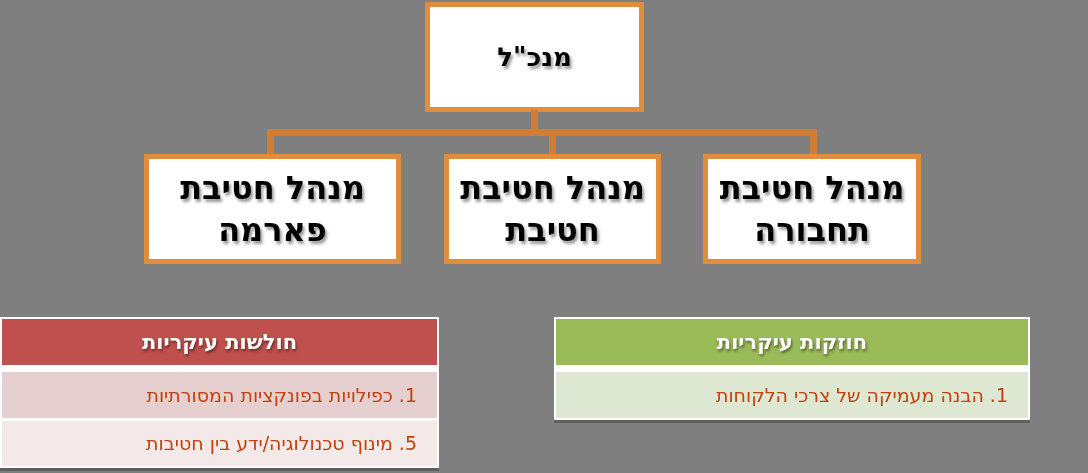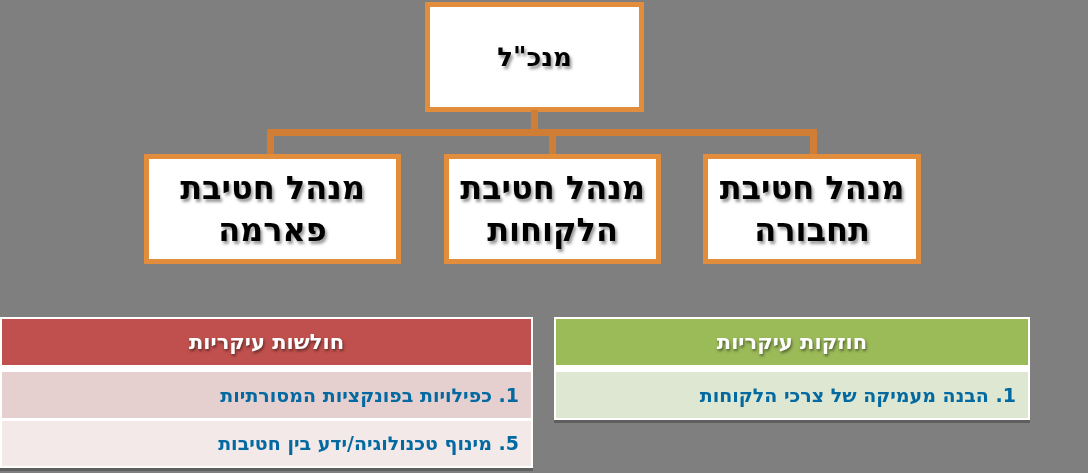--- a/index.html
+++ b/index.html
@@ -29,32 +29,32 @@
   .conn-hbar{left:267px;top:129px;width:550px;height:7px;}
   .conn-vleft{left:267px;top:134px;width:7px;height:22px;}
   .conn-vmid{left:549px;top:134px;width:7px;height:22px;}
   .conn-vright{left:810px;top:134px;width:7px;height:22px;}
   
   .swot{
     position:absolute;top:317px;box-sizing:border-box;background:#FFFFFF;
     padding:2px;border-bottom:3px solid #5F5F5F;
     display:flex;flex-direction:column;
   }
-  .swot-weak{left:0;width:533px;}
+  .swot-weak{left:0;width:439px;}
   .swot-strong{left:554px;width:476px;}
   .swot-header{
     height:46px;line-height:46px;text-align:center;color:#FFFFFF;
     font-weight:bold;font-size:21px;margin-bottom:7px;
     text-shadow:1px 2px 3px rgba(0,0,0,0.5);
   }
   .swot-weak .swot-header{background:#C0504D;}
   .swot-strong .swot-header{background:#9BBB59;}
   .swot-row{
-    height:46px;line-height:46px;font-size:19px;color:#0369a1;
-    padding:0 12px;text-align:right;font-weight:bold;
+    height:46px;line-height:46px;font-size:19px;color:#c2410c;
+    padding:0 20px;text-align:right;
   }
   .swot-row + .swot-row{margin-top:3px;}
   .swot-weak .row-1{background:#E5D0CF;}
   .swot-weak .row-2{background:#F2E9E8;height:45px;line-height:45px;}
   .swot-strong .row-1{background:#DDE7D2;}
   .swot-strong .row-2{background:#ECF1E5;height:45px;line-height:45px;}
 </style>
 </head>
 <body>
 
@@ -72,21 +72,21 @@
     <div class="conn conn-vmid"></div>
     <div class="conn conn-vright"></div>
 
     <div class="node node-pharma" dir="rtl">
       <span class="line">מנהל חטיבת</span>
       <span class="line">פארמה</span>
     </div>
 
     <div class="node node-telecom" dir="rtl">
       <span class="line">מנהל חטיבת</span>
-      <span class="line">הלקוחות</span>
+      <span class="line">חטיבת</span>
     </div>
 
     <div class="node node-transport" dir="rtl">
       <span class="line">מנהל חטיבת</span>
       <span class="line">תחבורה</span>
     </div>
 
   </div>
 
   <div class="swot swot-weak">

